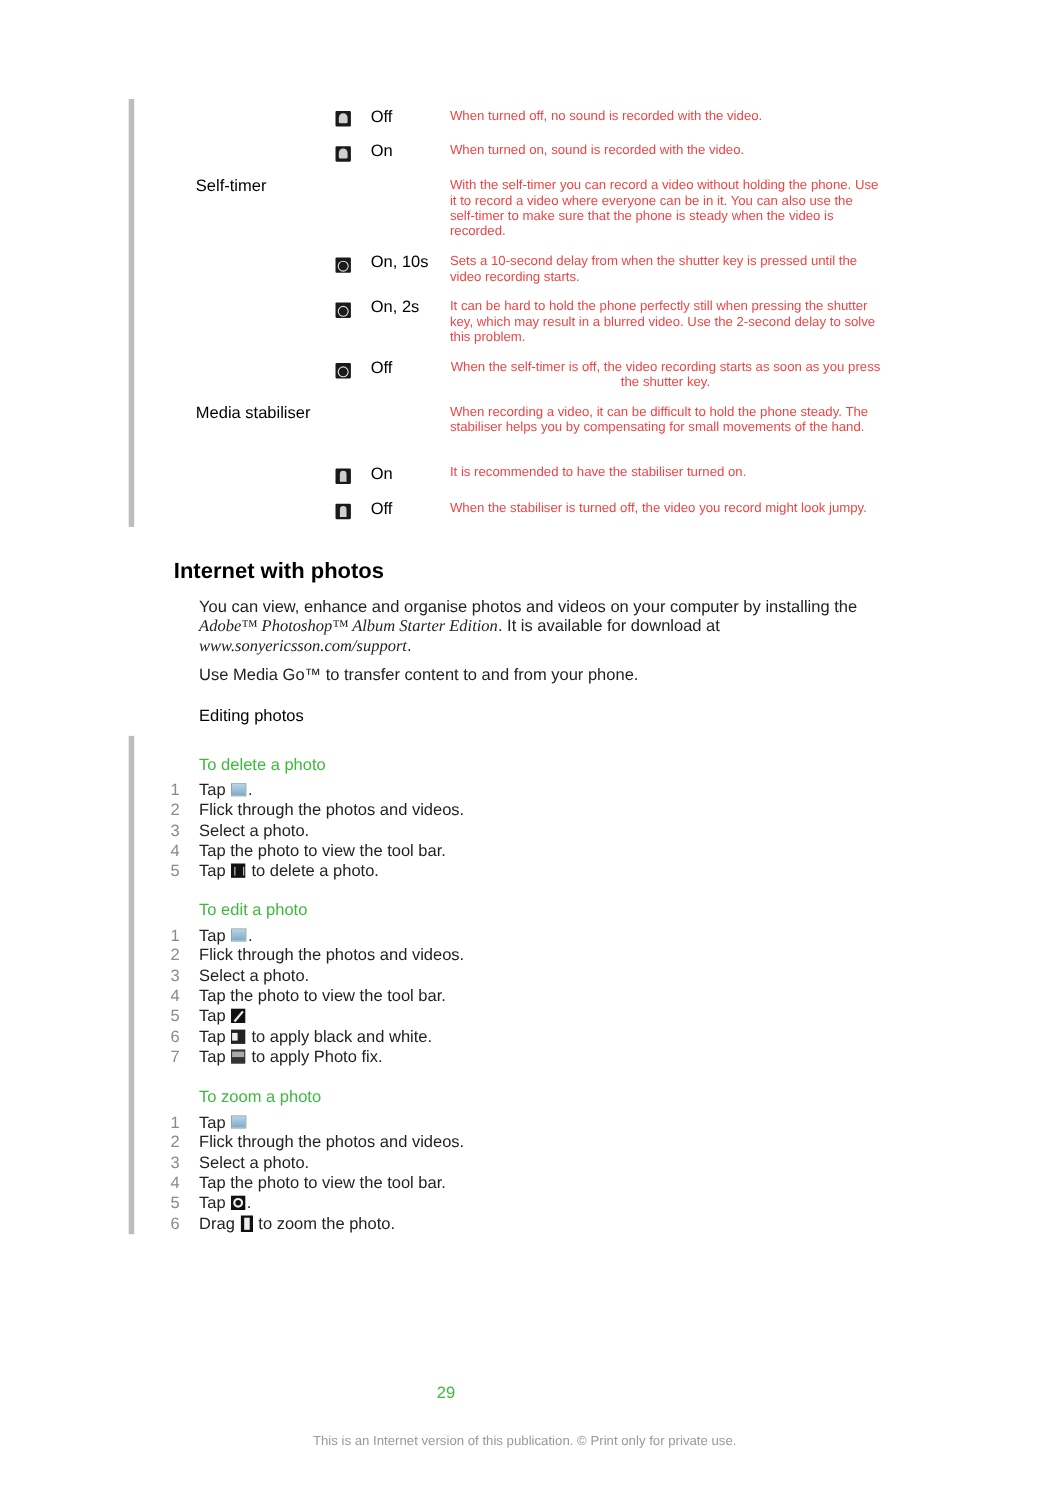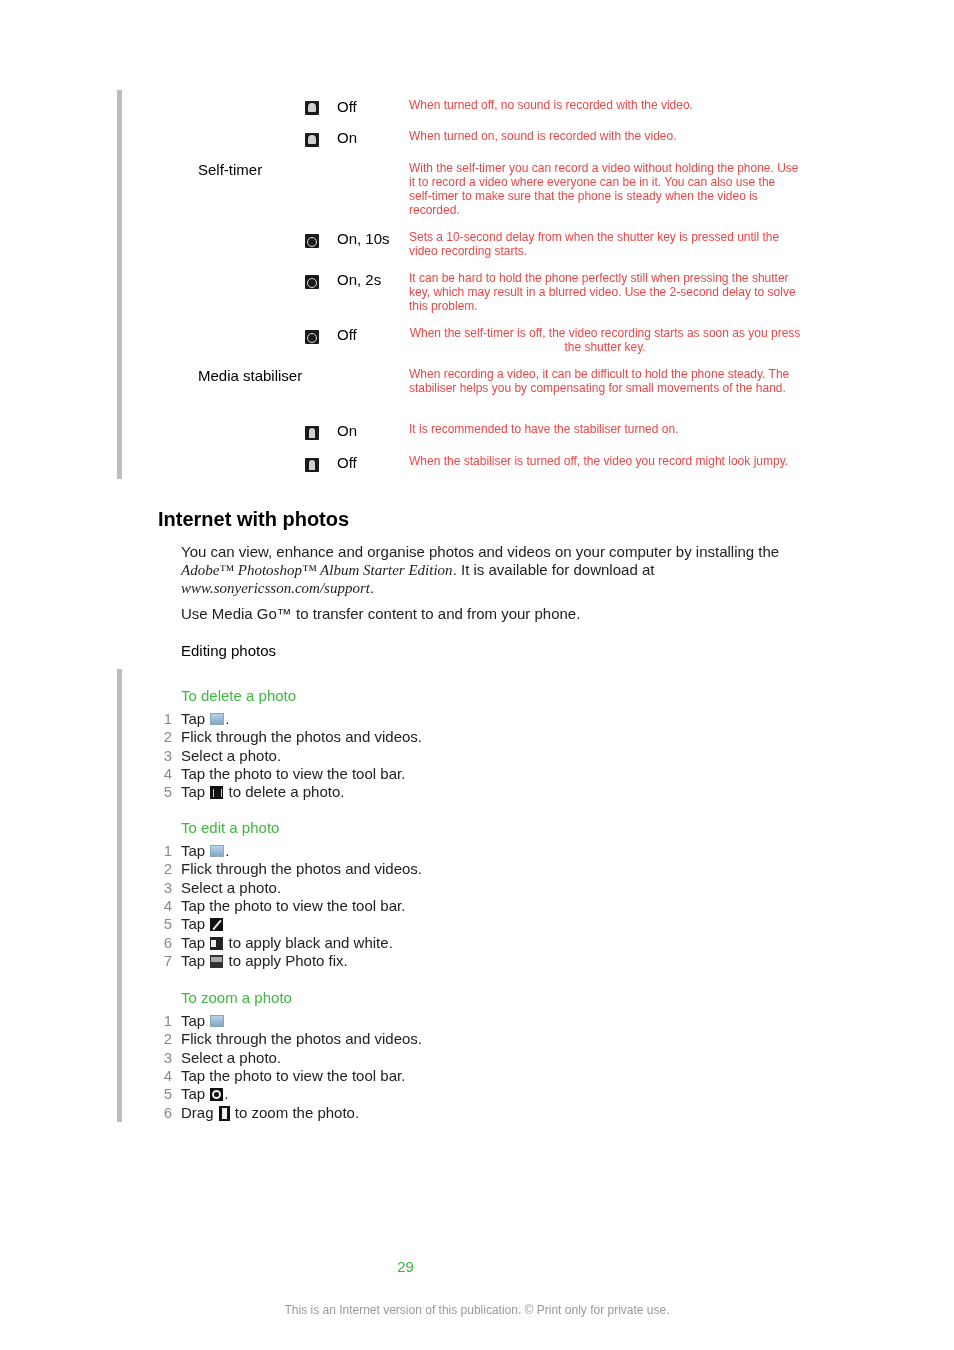--- a/index.html
+++ b/index.html
@@ -1,29 +1,29 @@
 <!DOCTYPE html>
 <html><head>
 <meta charset="utf-8">
 <style>
   html, body { margin:0; padding:0; background:#ffffff; }
   body { width:954px; height:1350px; position:relative; font-family:"Liberation Sans", sans-serif; color:#000; overflow:hidden; }
   .sidebar-bar { position:absolute; left:117px; width:5px; background:#bdbdbd; }
-  .label-main { position:absolute; left:198px; font-size:15px; }
+  .label-main { position:absolute; left:178px; font-size:15px; }
   .opt-icon { position:absolute; left:305px; width:14px; height:14px; background:#1a1a1a; border-radius:1px; }
   .opt-icon::after { content:""; position:absolute; left:3px; top:2px; width:8px; height:9px; background:#d0d0d0; border-radius:4px 4px 1px 1px; }
   .opt-icon.timer::after { border-radius:50%; width:8px; height:8px; top:3px; background:transparent; border:1px solid #ddd; left:2px; }
   .opt-icon.stab::after { width:6px; height:10px; left:4px; top:2px; border-radius:3px 3px 0 0; }
   .opt-label { position:absolute; left:337px; font-size:15px; }
   .opt-desc { position:absolute; left:409px; width:392px; font-size:12px; line-height:14px; color:#ef4444; }
   h2.sec { position:absolute; left:158px; top:508px; margin:0; font-size:20px; font-weight:bold; }
   .para { position:absolute; left:181px; width:630px; font-size:15px; line-height:18px; color:#222; }
   h3.sub { position:absolute; left:181px; top:642px; margin:0; font-size:15px; font-weight:normal; }
   .proc-title { position:absolute; left:181px; font-size:15px; color:#3cb93c; }
-  .step { position:absolute; left:155px; font-size:15px; line-height:18px; color:#222; white-space:nowrap;text-align:center; }
+  .step { position:absolute; left:155px; font-size:15px; line-height:18px; color:#222; white-space:nowrap; }
   .step .num { display:inline-block; width:26px; color:#8a8a8a; }
   .ico { display:inline-block; width:13px; height:13px; vertical-align:-2px; margin:0 1px; position:relative; }
   .ico.gallery { background:linear-gradient(#b8d4ea,#7fa8c9); border:1px solid #8aa; width:12px; height:10px; vertical-align:-1px; }
   .ico.trash { background:#111; }
   .ico.trash::after { content:""; position:absolute; left:3px; top:3px; width:7px; height:8px; border-left:1px solid #ccc; border-right:1px solid #ccc; }
   .ico.pencil { background:#111; }
   .ico.pencil::after { content:""; position:absolute; left:6px; top:1px; width:2px; height:12px; background:#eee; transform:rotate(40deg); }
   .ico.bw { background:#222; }
   .ico.bw::after { content:""; position:absolute; left:1px; top:3px; width:5px; height:7px; background:#eee; }
   .ico.fix { background:#333; }

